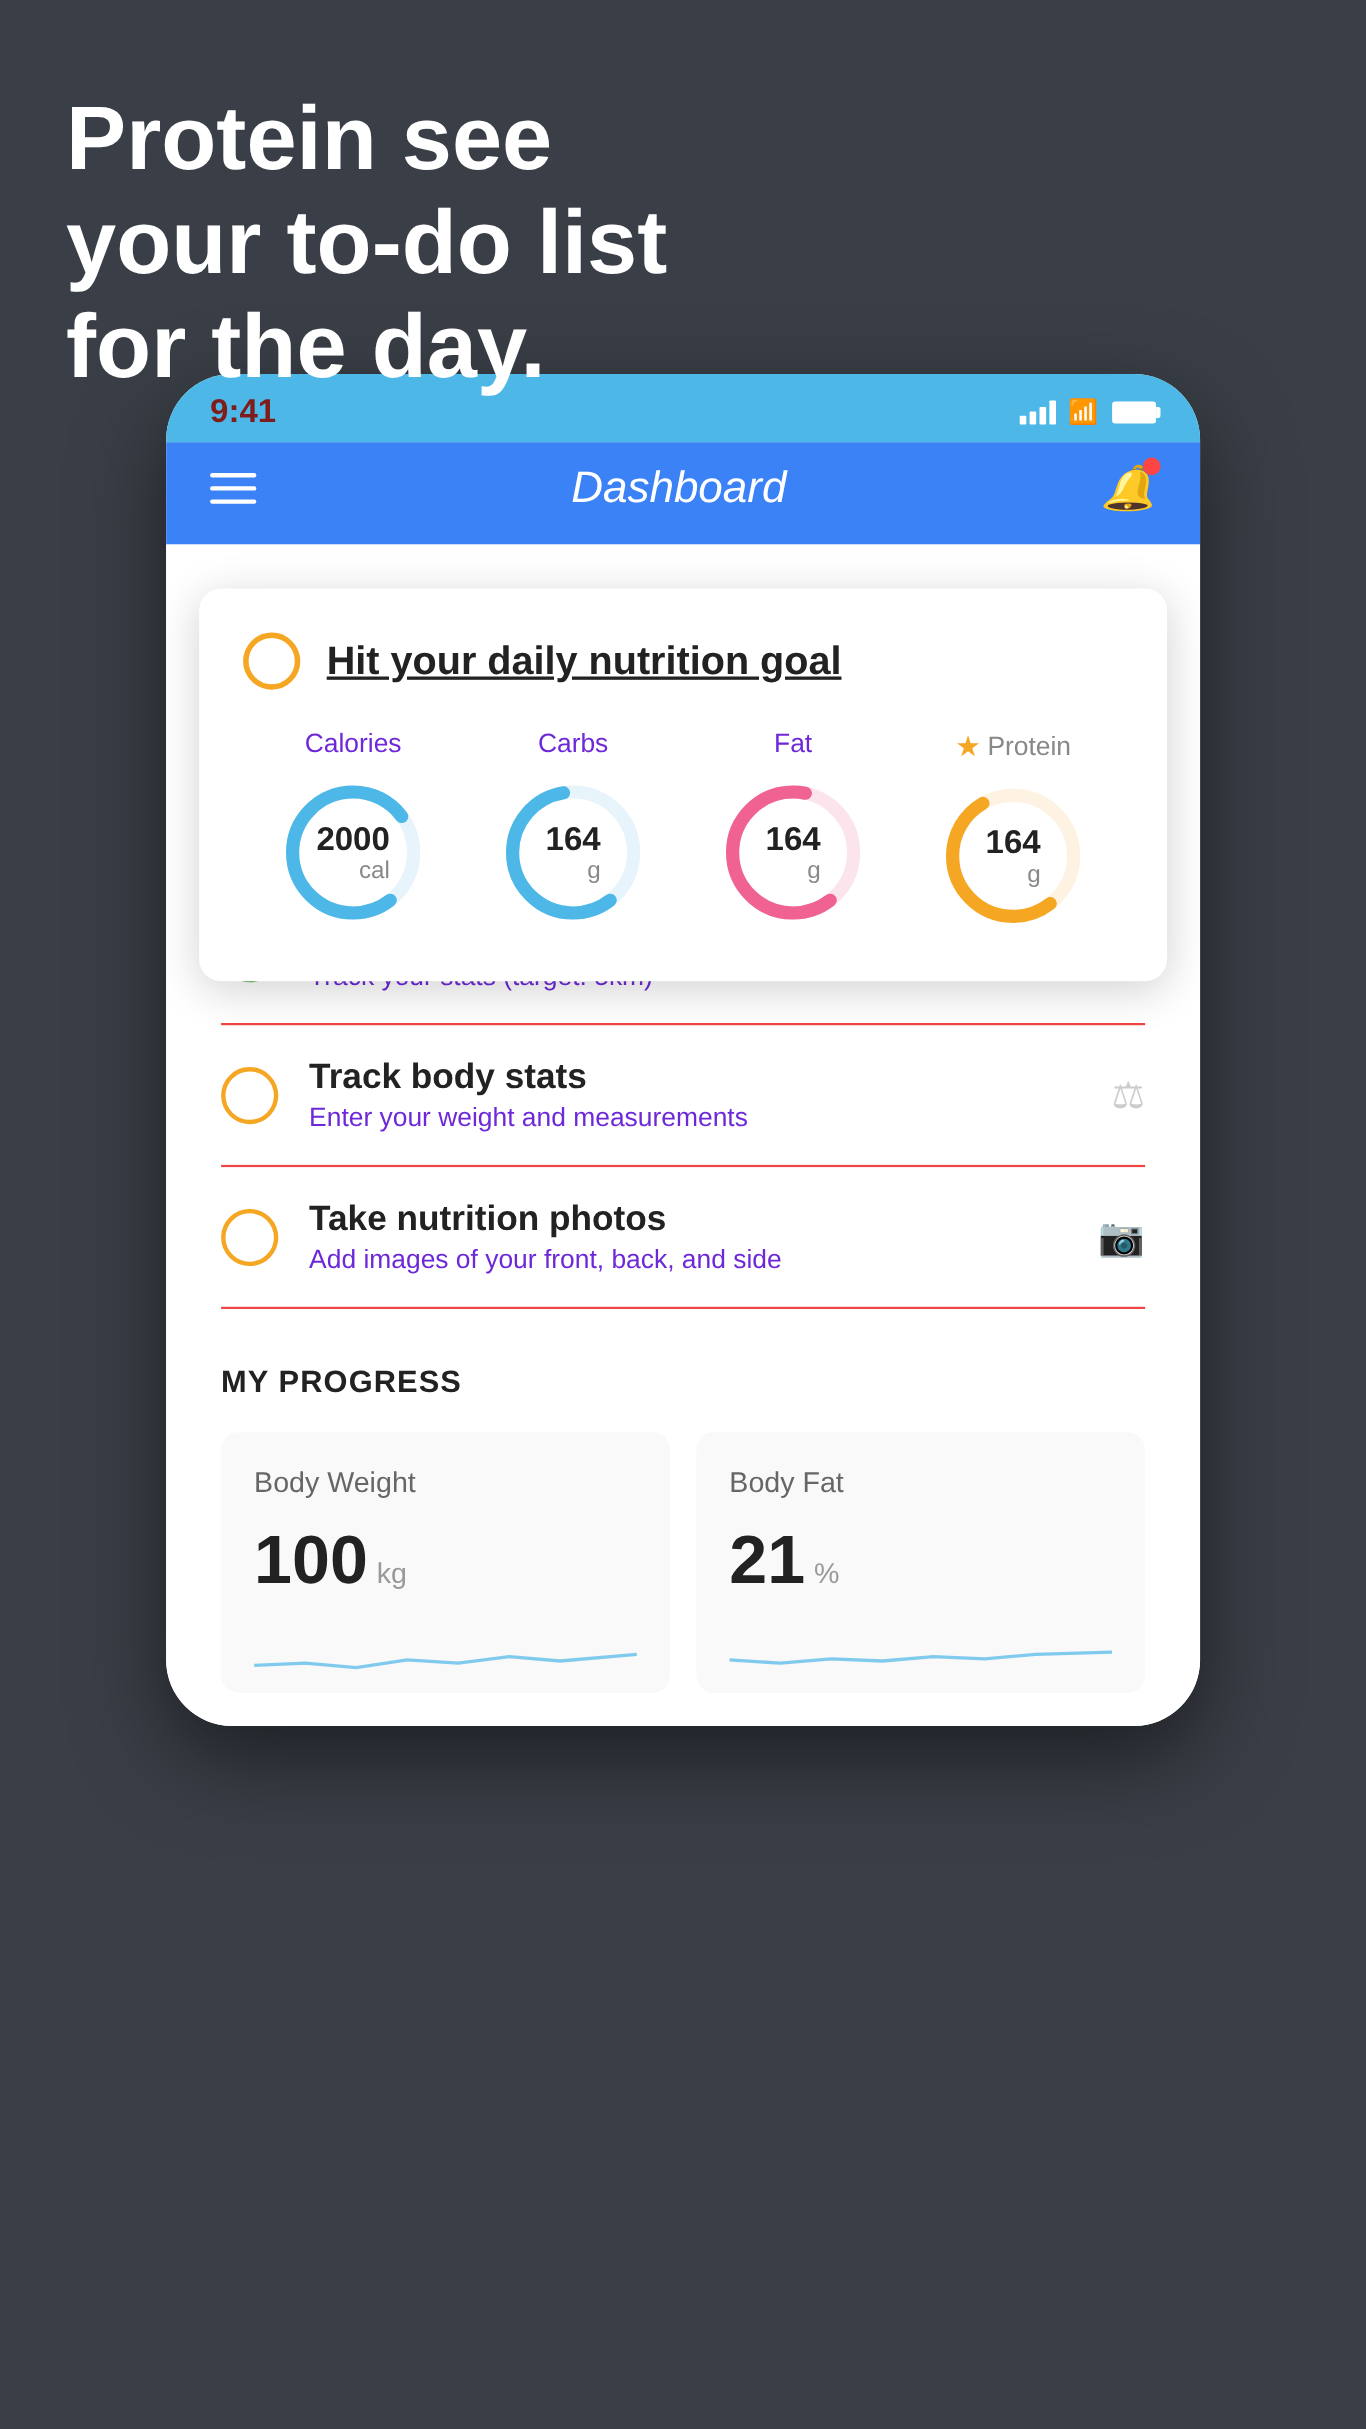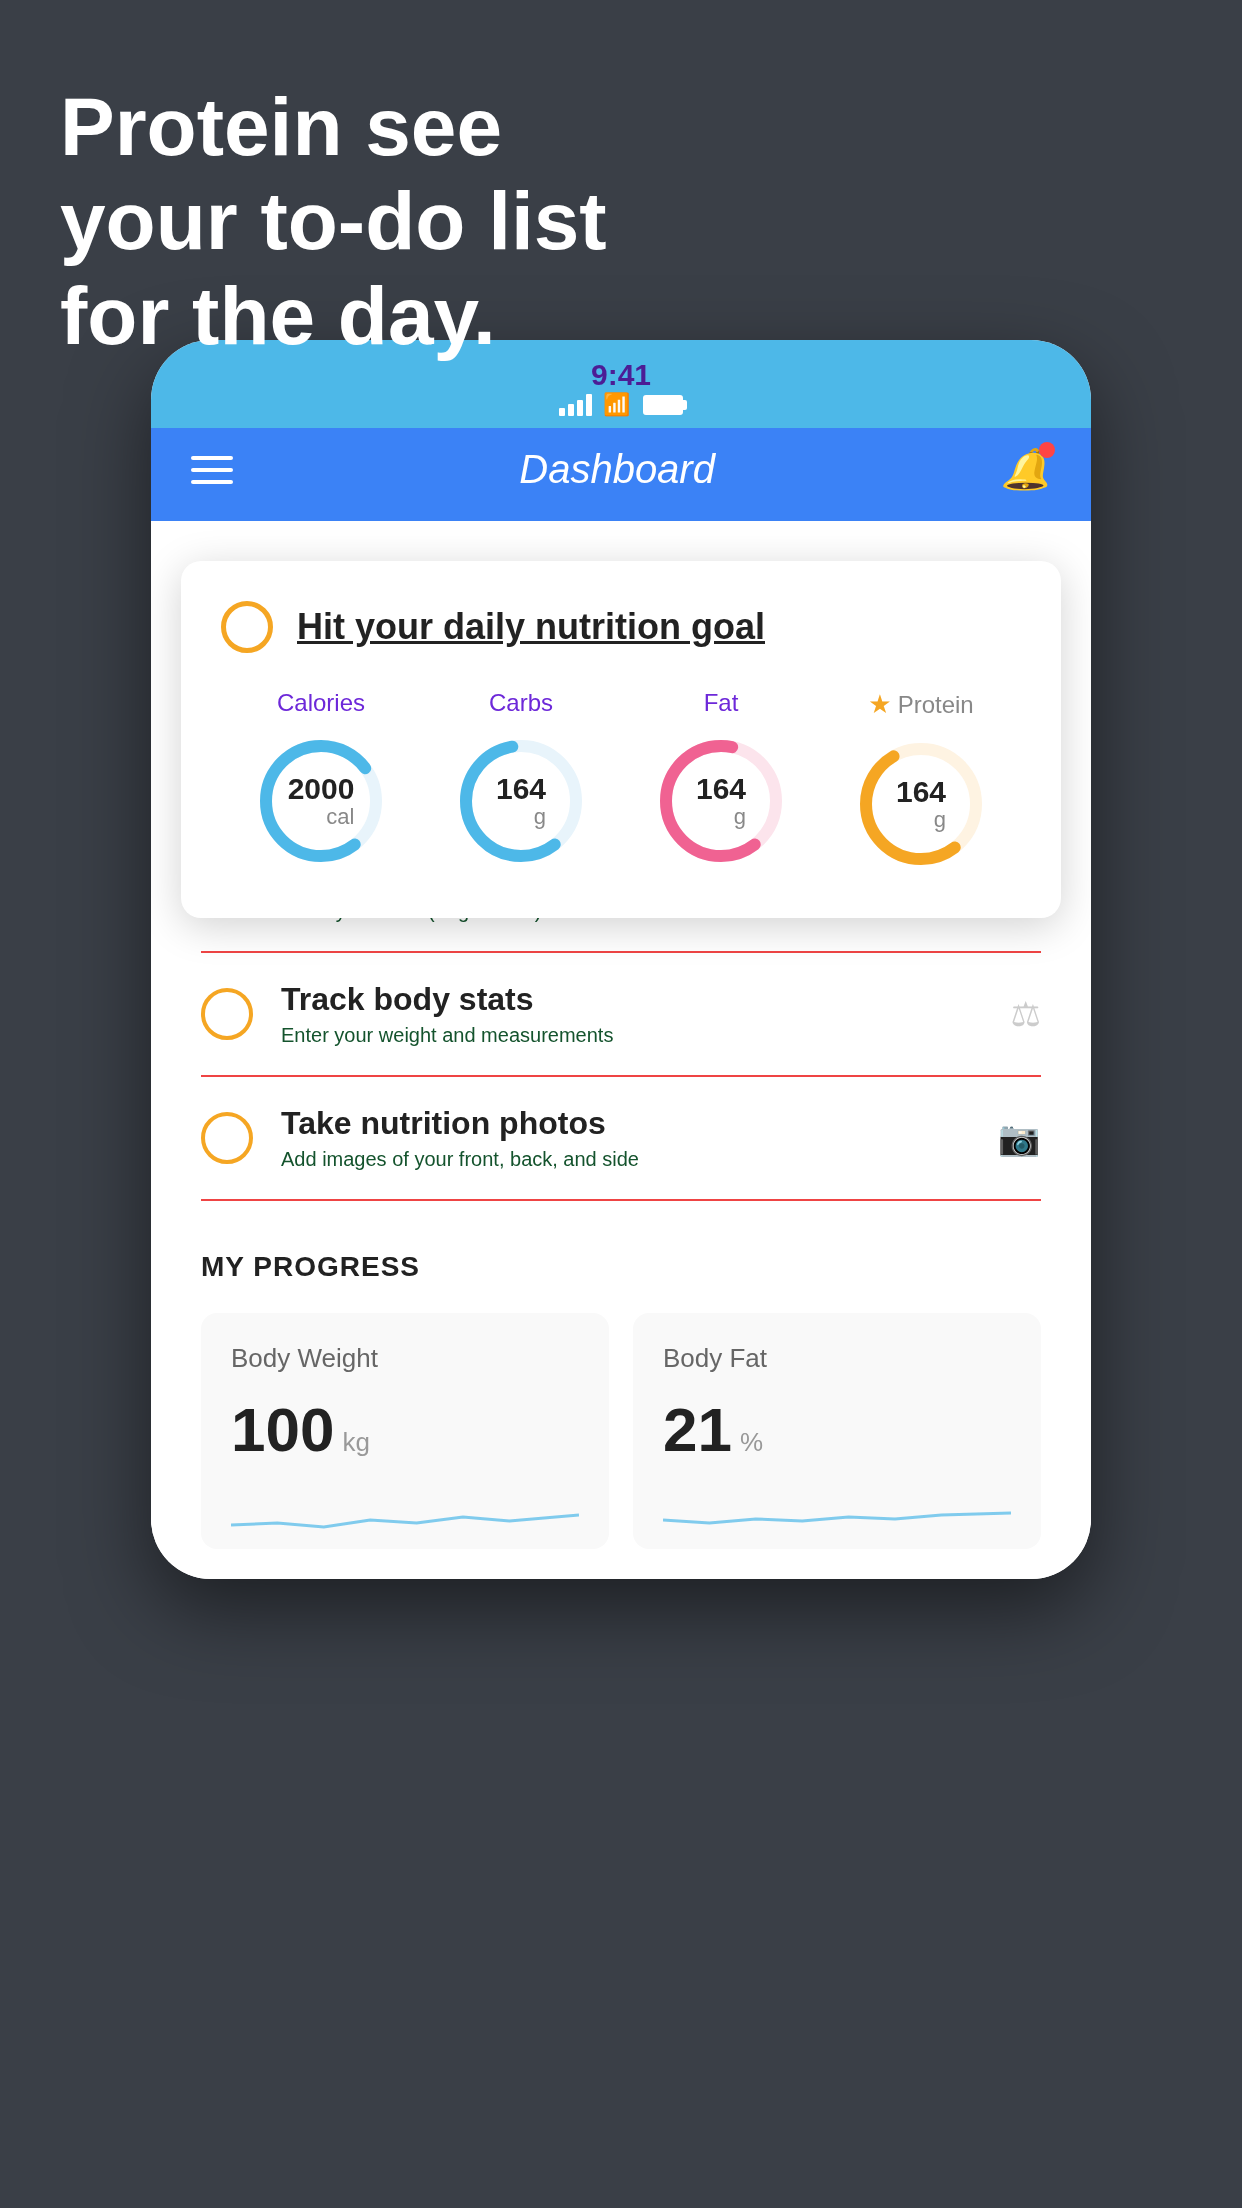--- a/index.html
+++ b/index.html
@@ -38,24 +38,23 @@
       box-shadow: 0 30px 80px rgba(0,0,0,0.5);
     }
 
     
     .status-bar {
       background: #4db8e8;
       display: flex;
       justify-content: space-between;
       align-items: center;
       padding: 18px 40px 10px;
-      color: #4c1d95;
+      color: #7f1d1d;
       font-size: 30px;
       font-weight: 600;
-      flex-direction: column;
     }
 
     .status-icons {
       display: flex;
       align-items: center;
       gap: 12px;
     }
 
     
     .nav-bar {
@@ -246,22 +245,22 @@
     }
 
     .todo-title {
       font-size: 32px;
       font-weight: 600;
       color: #222;
       margin-bottom: 6px;
     }
 
     .todo-subtitle {
-      font-size: 20px;
-      color: #14532d;
+      font-size: 24px;
+      color: #6d28d9;
     }
 
     .todo-icon {
       font-size: 34px;
       color: #ccc;
     }
 
     
     .progress-section {
       padding: 50px 50px 30px;

